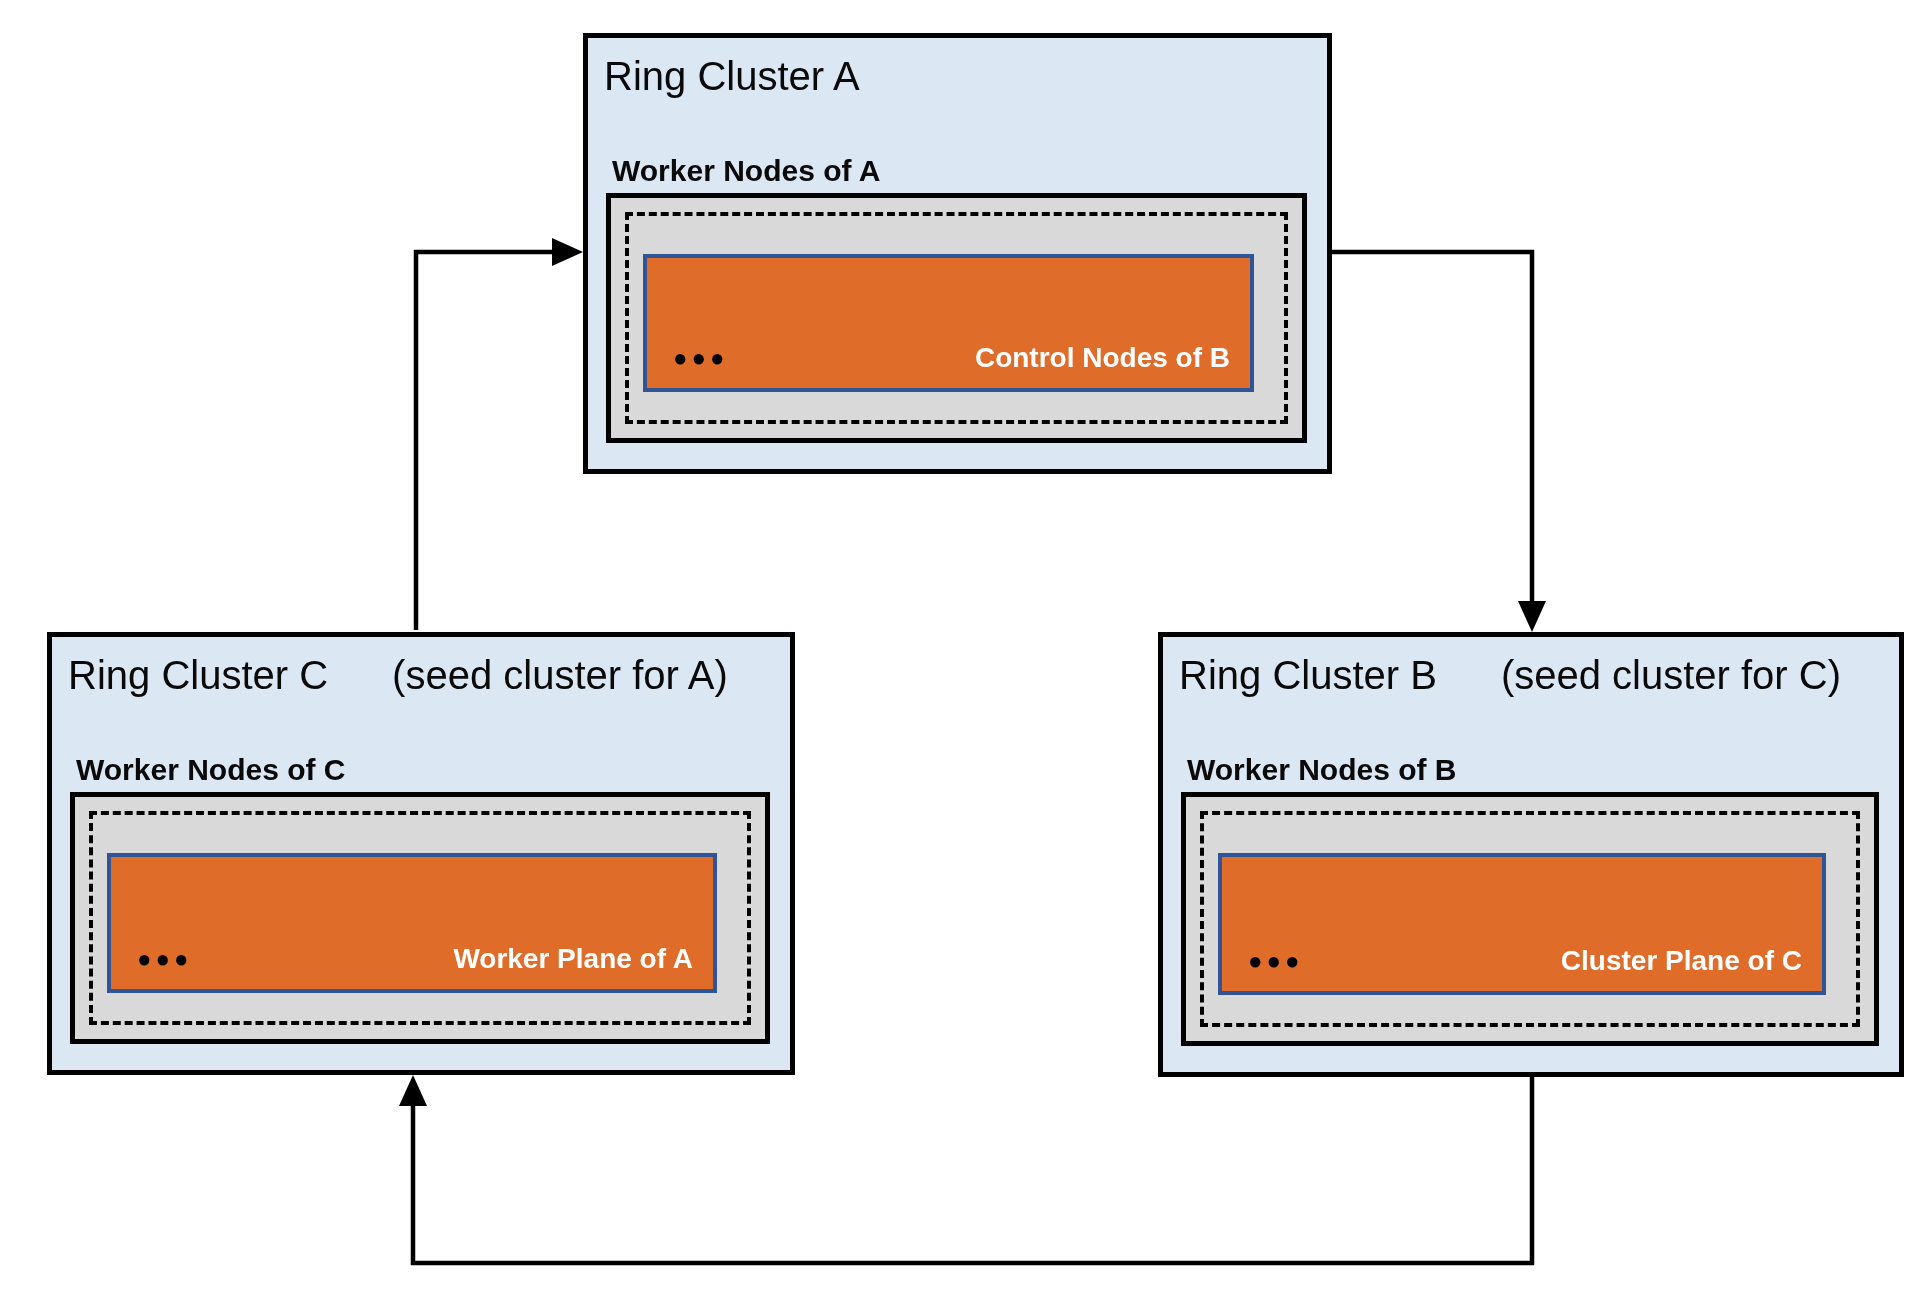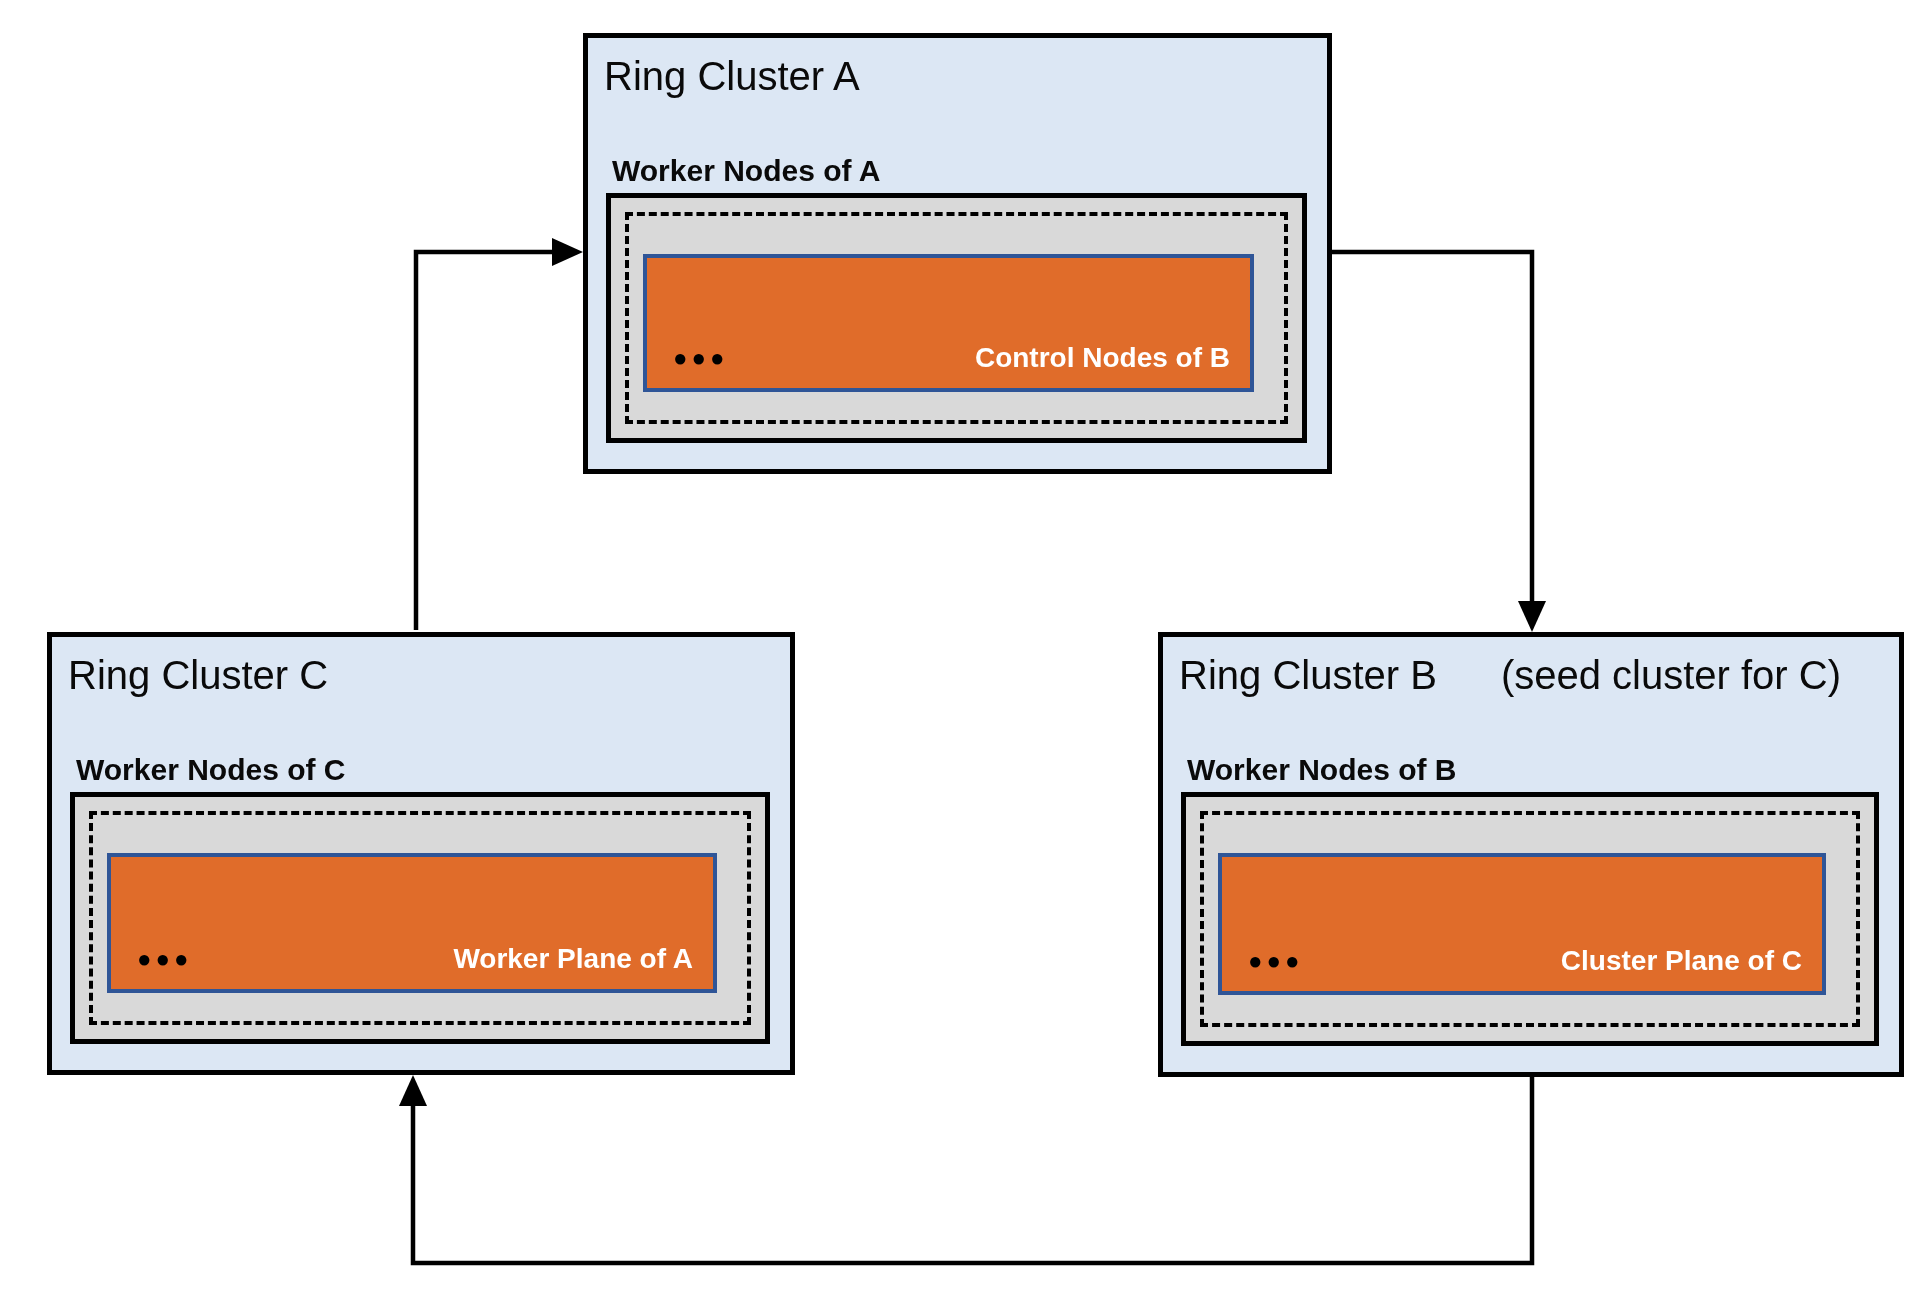--- a/index.html
+++ b/index.html
@@ -143,20 +143,21 @@
           <span class="dots">●●●</span>
           <span class="cp-label">Control Nodes of B</span>
         </div>
       </div>
     </div>
   </section>
 
   <section class="cluster cluster-c">
     <div class="title-row">
       <span>Ring Cluster C</span>
+      <span>(seed cluster for A)</span>
     </div>
     <div class="worker-label">Worker Nodes of C</div>
     <div class="node-frame">
       <div class="dashed-frame">
         <div class="control-plane">
           <span class="dots">●●●</span>
           <span class="cp-label">Worker Plane of A</span>
         </div>
       </div>
     </div>

